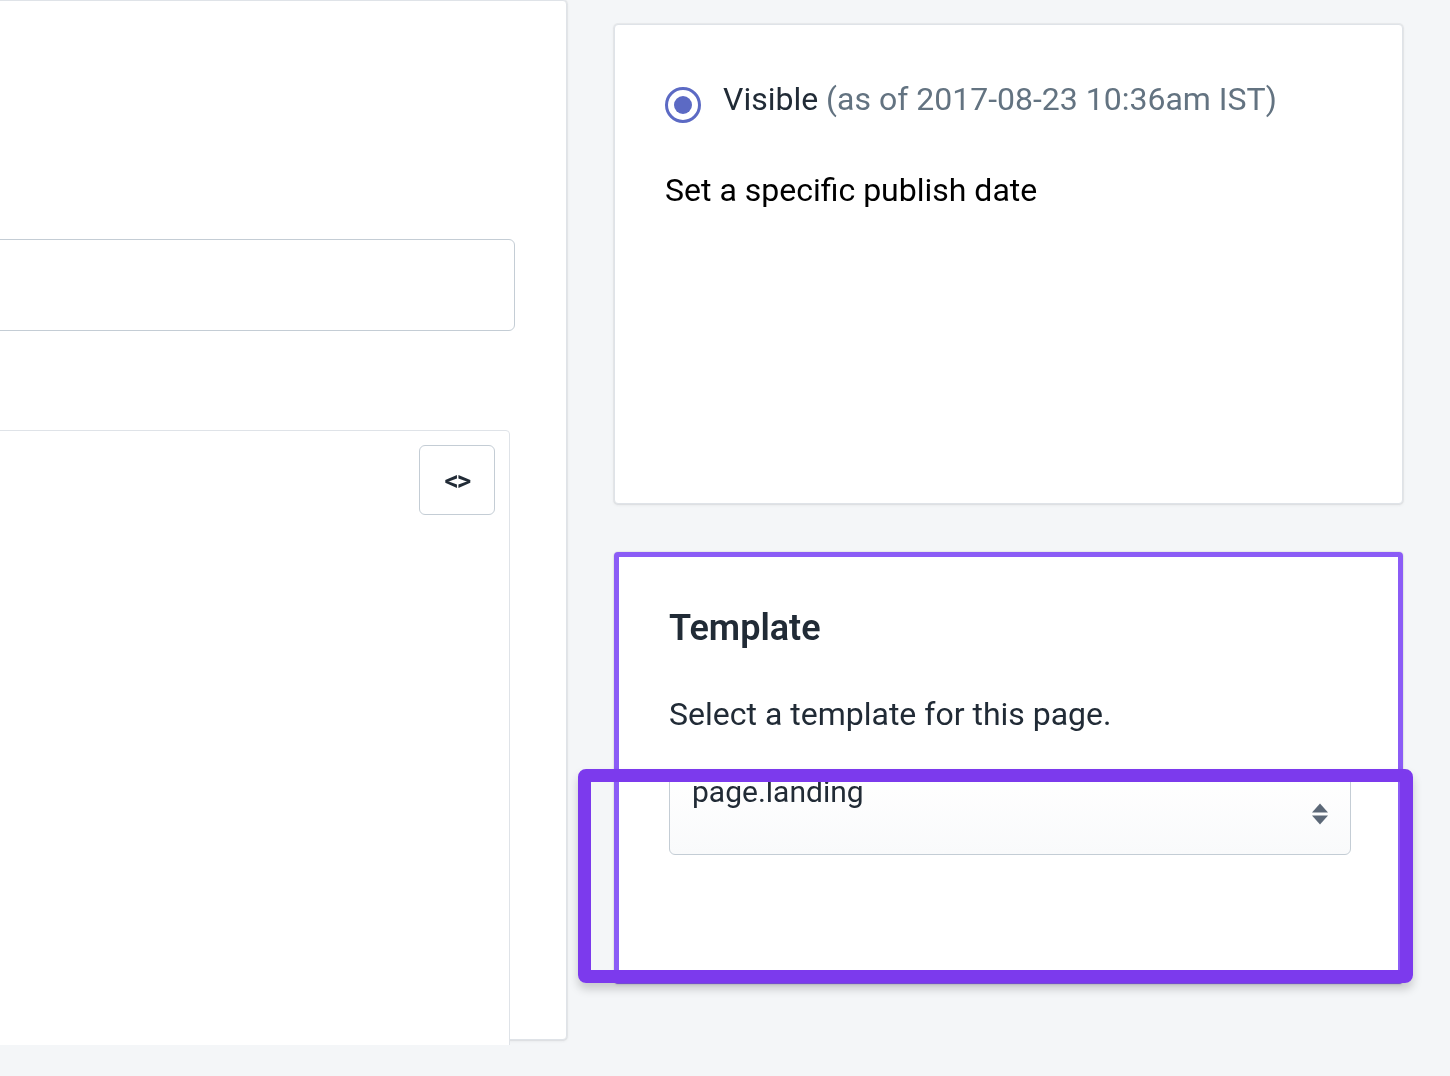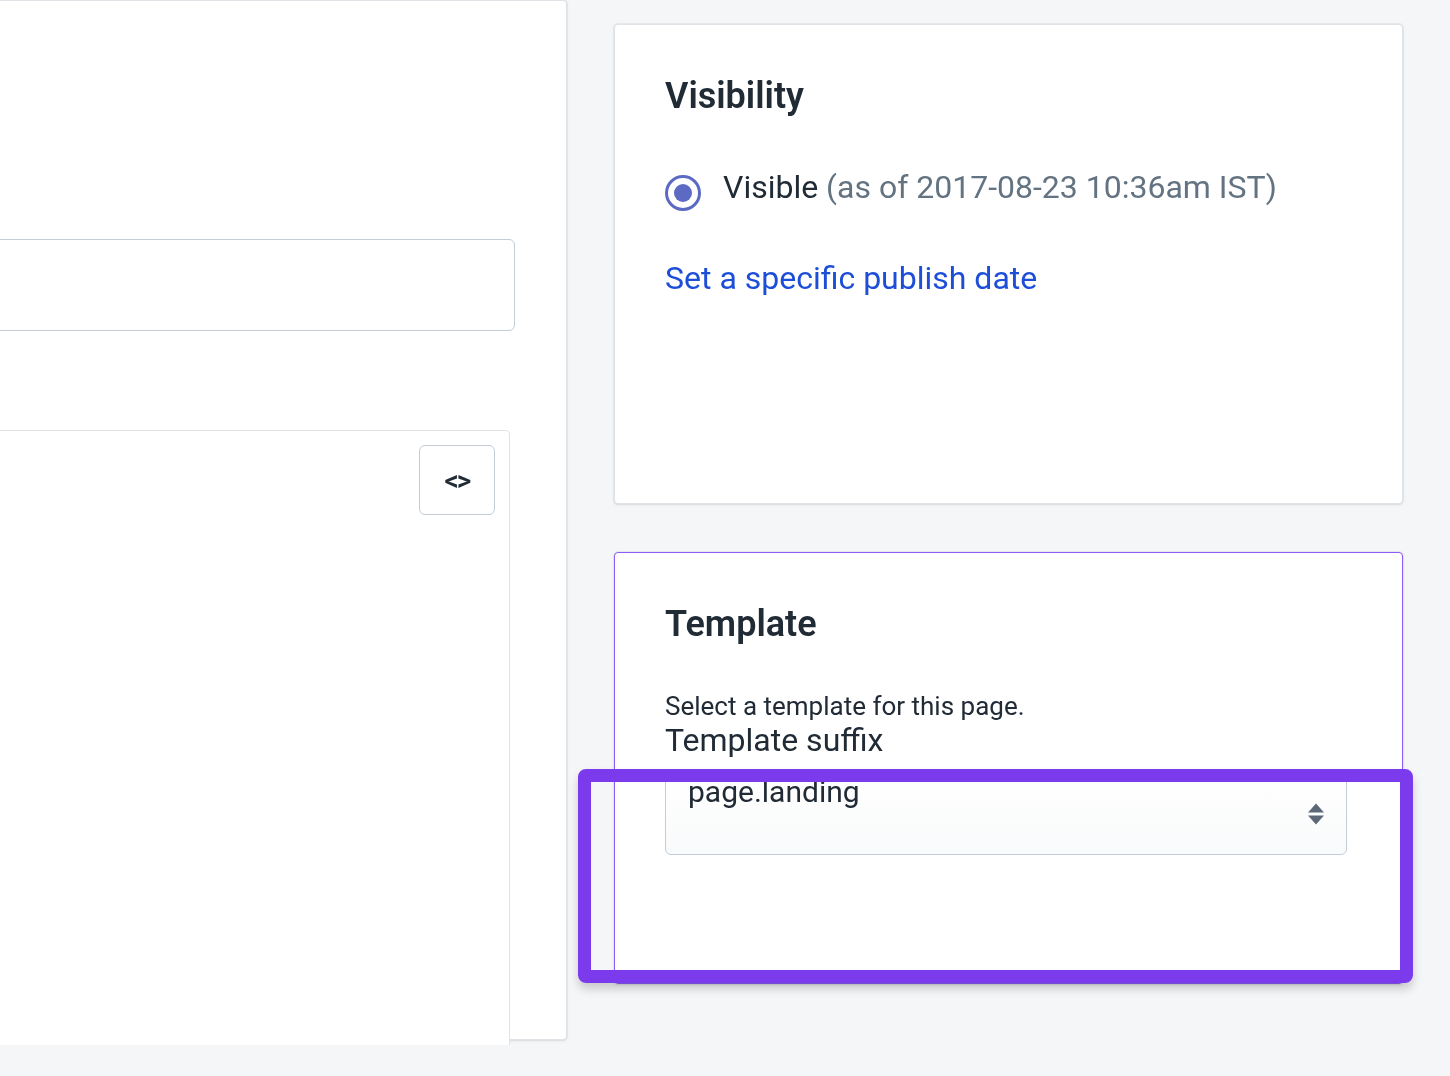--- a/index.html
+++ b/index.html
@@ -93,21 +93,21 @@
     box-shadow: 0 0 0 1px rgba(63,63,68,0.05), 0 1px 3px rgba(63,63,68,0.10);
     padding: 50px 50px 40px 50px;
   }
   .template-card {
     position: absolute;
     top: 552px;
     left: 614px;
     width: 789px;
     height: 432px;
     background: #ffffff;
-    border: 1px solid #8b5cf6;
+    border: 5px solid #8b5cf6;
     border-radius: 4px;
     box-shadow: 0 0 0 1px rgba(63,63,68,0.05), 0 1px 3px rgba(63,63,68,0.10);
     padding: 50px;
   }
 
   .card-title {
     font-size: 36px;
     font-weight: 600;
     color: #212b36;
     margin-bottom: 46px;
@@ -150,28 +150,29 @@
     line-height: 1.5;
     color: #212b36;
   }
   .radio-label .muted {
     color: #637381;
   }
 
   .publish-link {
     display: inline-block;
     font-size: 32px;
-    color: #1d4ed8;
+    color: #000000;
     cursor: pointer;
     margin-top: 8px;
   }
 
   .template-desc {
-    font-size: 26px;
-    color: #212b36;
+    font-size: 32px;
+    color: #212b36;
+    margin-bottom: 40px;
   }
 
   .field-label {
     font-size: 32px;
     color: #212b36;
     margin-bottom: 14px;
   }
 
   .select-wrap {
     position: relative;
@@ -233,38 +234,36 @@
   <div class="left-input"></div>
   <div class="toolbar">
 
     <div class="code-btn">
       <span>&lt;&gt;</span>
     </div>
   </div>
   <div class="editor-body"></div>
 
   <div class="visibility-card">
-    <div class="card-title">Visibility</div>
 
     <div class="radio-row">
       <div class="radio-outer radio-checked"></div>
       <div class="radio-label">
         <span>Visible</span>
         <span class="muted">(as of 2017-08-23 10:36am IST)</span>
       </div>
     </div>
 
 
     <a class="publish-link">Set a specific publish date</a>
   </div>
 
   <div class="template-card">
     <div class="card-title">Template</div>
     <div class="template-desc">Select a template for this page.</div>
-    <div class="field-label">Template suffix</div>
     <div class="select-wrap">
       <span class="select-value">page.landing</span>
       <span class="select-caret">
         <span class="tri-up"></span>
         <span class="tri-down"></span>
       </span>
     </div>
   </div>
 
   <div class="highlight-box"></div>

